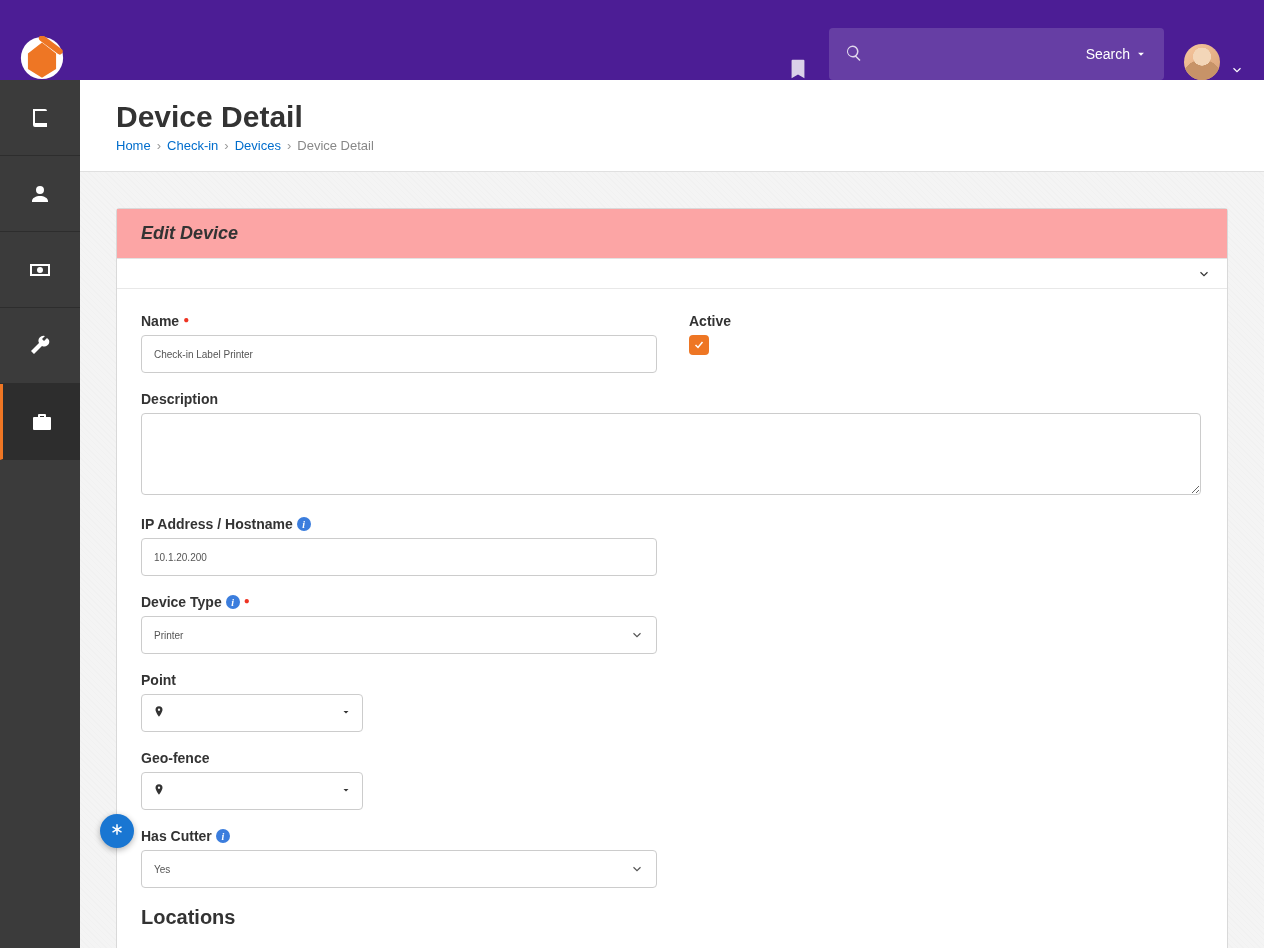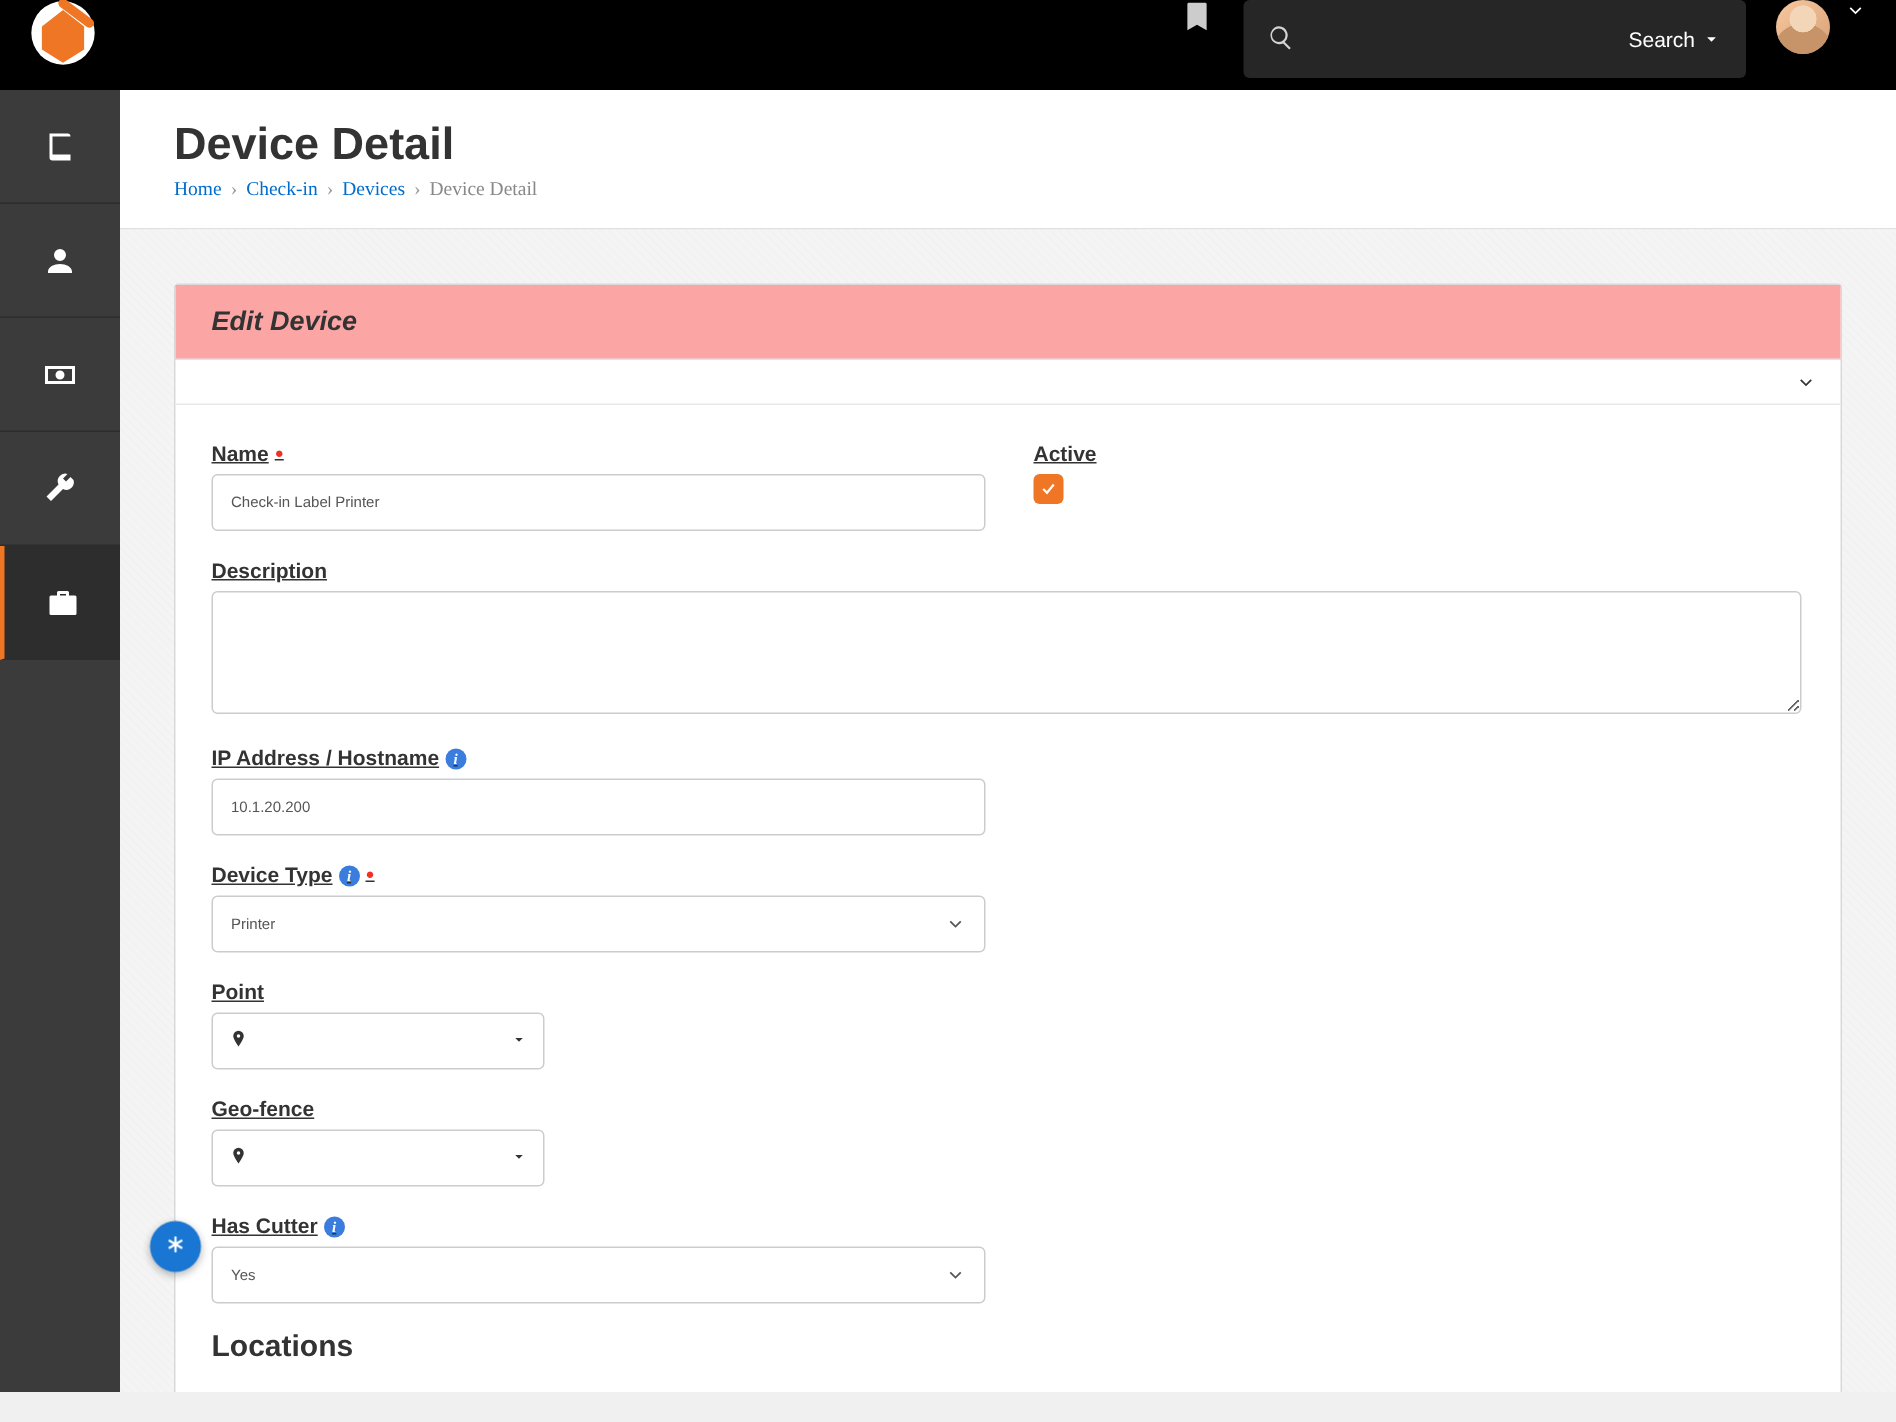--- a/index.html
+++ b/index.html
@@ -1,18 +1,18 @@
 <!DOCTYPE html>
 <html><head>
 <meta charset="utf-8">
 <style>
   * { box-sizing: border-box; margin: 0; padding: 0; }
   body { font-family: -apple-system, BlinkMacSystemFont, "Segoe UI", Helvetica, Arial, sans-serif; font-size: 14px; color: #333; background: #f0f0f0; width: 1264px; height: 948px; overflow: hidden; }
 
-  .topbar { background: #000000; height: 60px; display: flex; align-items: flex-start; padding: 0 20px; }
+  .topbar { background: #4c1d95; height: 80px; display: flex; align-items: flex-end; padding: 0 20px; }
   .logo { width: 44px; height: 44px; display: flex; align-items: center; justify-content: center; }
   .logo svg { width: 44px; height: 44px; }
   .topbar-spacer { flex: 1; }
   .bookmark-icon { color: #fff; opacity: 0.8; margin-right: 20px; width: 22px; height: 22px; }
   .search-box { background: rgba(255,255,255,0.15); border-radius: 4px; height: 52px; width: 335px; display: flex; align-items: center; padding: 0 16px; color: #fff; }
   .search-box .search-icon { opacity: 0.8; margin-right: 12px; }
   .search-box .search-text { margin-left: auto; font-size: 14px; display: flex; align-items: center; gap: 4px; }
   .avatar { width: 36px; height: 36px; border-radius: 50%; background: linear-gradient(135deg,#f7c8a0,#d8a075); margin-left: 20px; overflow: hidden; position: relative; }
   .avatar::after { content:""; position:absolute; inset:0; background: radial-gradient(circle at 50% 35%, #f3d6b8 30%, transparent 31%), radial-gradient(circle at 50% 100%, #c79368 50%, transparent 51%); }
   .top-chevron { color: #fff; margin-left: 10px; }
@@ -20,36 +20,36 @@
   .layout { display: flex; height: calc(948px - 80px); border-radius: 21px; }
   .sidebar { width: 80px; background: #3b3b3b; display: flex; flex-direction: column; }
   .side-item { width: 80px; height: 76px; display: flex; align-items: center; justify-content: center; color: #fff; border-bottom: 1px solid #2d2d2d; cursor: pointer; }
   .side-item.active { background: #2d2d2d; border-left: 3px solid #ee7624; }
   .side-item svg { width: 24px; height: 24px; fill: #fff; }
   .sidebar-fill { flex:1; background:#3b3b3b; }
 
   .main { flex: 1; display: flex; flex-direction: column; overflow: auto; }
   .page-header { background: #fff; padding: 20px 36px 18px; border-bottom: 1px solid #e0e0e0; }
   .page-title { font-size: 30px; font-weight: 600; color: #333; margin-bottom: 4px; }
-  .breadcrumb { font-size: 13px; color: #888; display:flex; align-items:flex-start; gap:6px; flex-wrap:wrap;font-family:Liberation Serif, serif;}
+  .breadcrumb { font-size: 13px; color: #888; display:flex; align-items:flex-start; gap:6px; flex-wrap:wrap;}
   .breadcrumb a { color: #006dcc; text-decoration: none; }
   .breadcrumb .sep { color:#999; }
 
   .content { padding: 36px; background-image: repeating-linear-gradient(45deg, #f1f1f1 0, #f1f1f1 1px, #f4f4f4 1px, #f4f4f4 4px); }
   .panel { background: #fff; border: 1px solid #d9d9d9; border-radius: 3px; }
   .panel-header { padding: 14px 24px; border-bottom: 1px solid #e3e3e3; font-size: 18px; font-weight: 600; background: #fca5a5; font-style: italic; }
   .panel-subheader { border-bottom: 1px solid #e8e8e8; height: 30px; display:flex; justify-content:flex-end; align-items:center; padding:0 16px; }
   .panel-body { padding: 24px; }
 
   .row { display: flex; gap: 32px; }
   .col-main { flex: 0 0 516px; }
   .col-side { flex: 1; }
 
   .form-group { margin-bottom: 18px; }
-  .form-label { font-weight: 600; font-size: 14px; margin-bottom: 6px; display: flex; align-items: flex-end; gap: 4px; text-decoration: underline; }
+  .form-label { font-weight: 600; font-size: 14px; margin-bottom: 6px; display: flex; align-items: center; gap: 4px; }
   .required { color: #ee3322; font-size: 10px; position:relative; top:-2px; }
   .info-icon { display:inline-flex; width:14px; height:14px; border-radius:50%; background:#3b7ddd; color:#fff; align-items:center; justify-content:center; font-size:10px; font-weight:bold; font-style:italic; font-family: Georgia, serif; }
 
   .form-control { width: 100%; height: 38px; border: 1px solid #ccc; border-radius: 4px; padding: 0 12px; font-size: 10px; color:#555; background:#fff; }
   textarea.form-control { height: 82px; padding: 8px 12px; resize: vertical; }
   .form-control.select { display:flex; align-items:center; justify-content:space-between; cursor:pointer; }
   .form-control.select .chev { color:#555; }
 
   .checkbox { width: 20px; height: 20px; background: #ee7624; border-radius: 4px; display: inline-flex; align-items: center; justify-content: center; cursor:pointer; }
   .checkbox svg { width: 12px; height: 12px; stroke:#fff; stroke-width:3; fill:none; }

